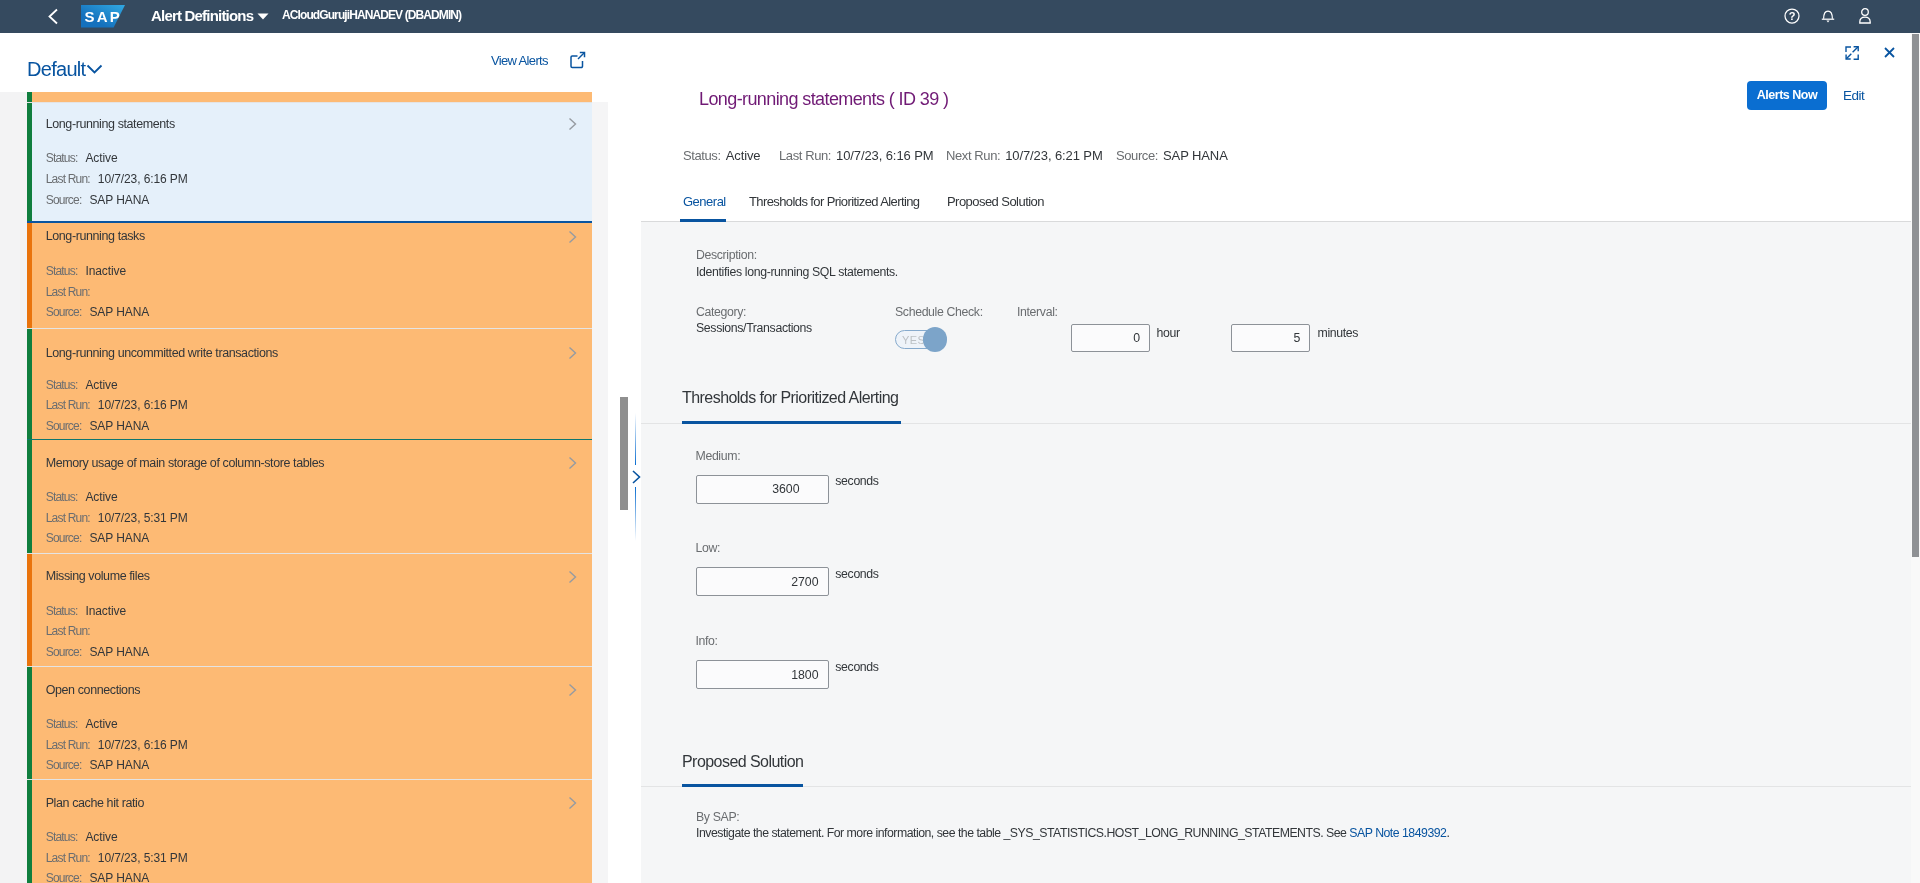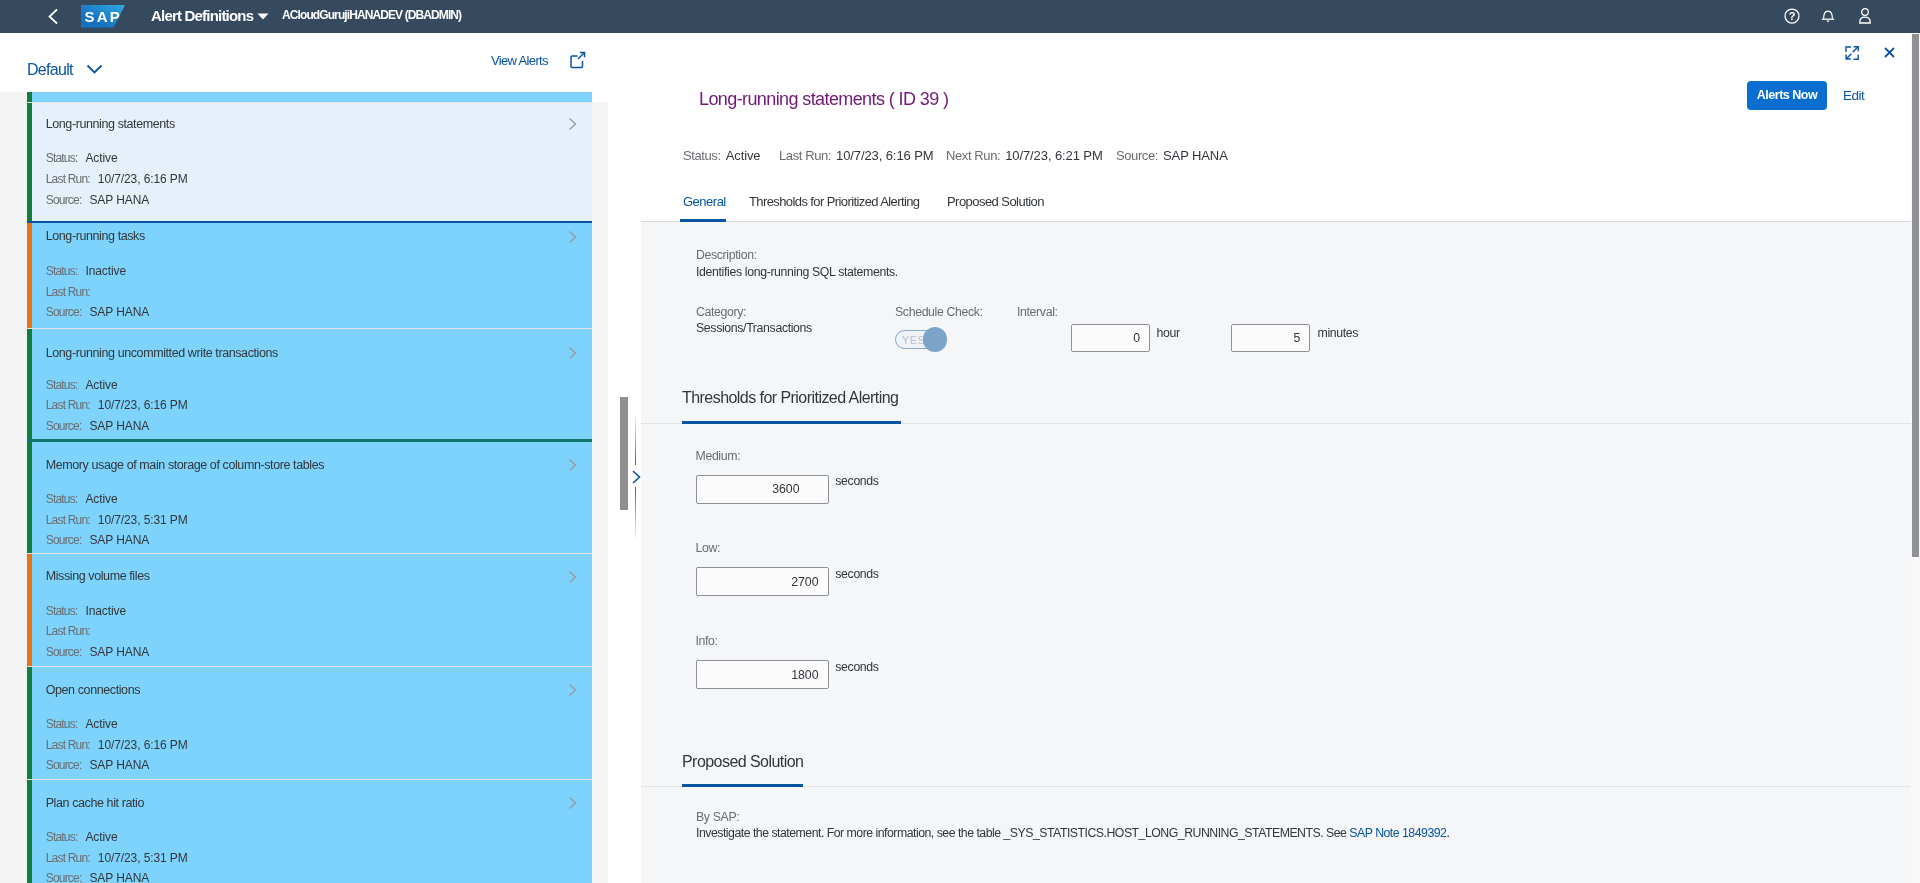--- a/index.html
+++ b/index.html
@@ -3,24 +3,24 @@
 <meta charset="utf-8">
 <style>
   html,body{margin:0;padding:0;}
   body{font-family:"Liberation Sans",sans-serif;width:1920px;height:883px;overflow:hidden;background:#fff;}
   #page{position:relative;width:1920px;height:883px;overflow:hidden;}
   .abs{position:absolute;}
   #shell{position:absolute;left:0;top:0;width:1920px;height:33px;background:#354a5f;}
   #shelltitle{position:absolute;left:151px;top:7px;line-height:18px;font-size:15px;font-weight:700;color:#fff;letter-spacing:-0.8px;}
   #acct{position:absolute;left:282px;top:9px;line-height:13px;font-size:12px;font-weight:700;color:#fff;letter-spacing:-0.9px;}
   #leftpanel{position:absolute;left:0;top:33px;width:629px;height:850px;background:#fff;}
-  #deftitle{position:absolute;left:27px;top:25px;line-height:23px;font-size:16px;color:#0854a0;letter-spacing:-0.7px;}
+  #deftitle{position:absolute;left:27px;top:25px;line-height:23px;font-size:20px;color:#0854a0;letter-spacing:-0.7px;}
   #viewalerts{position:absolute;left:491px;top:20px;line-height:15px;font-size:13px;color:#0854a0;letter-spacing:-0.65px;}
   #list{position:absolute;left:0;top:59px;width:629px;height:791px;background:#fff;}
-  .card{position:absolute;left:27px;width:565px;background:#7dd3fc;box-sizing:border-box;}
+  .card{position:absolute;left:27px;width:565px;background:#fdba74;box-sizing:border-box;}
   .bar{position:absolute;left:0;top:0;bottom:0;width:5px;}
   .bgreen{background:#107e3e;}
   .borange{background:#e9730c;}
   .ctitle{position:absolute;left:18.7px;height:19px;line-height:19px;font-size:12.5px;color:#32363a;letter-spacing:-0.4px;white-space:pre;}
   .mrow{position:absolute;left:18.7px;height:17px;line-height:17px;font-size:12px;letter-spacing:-0.1px;color:#32363a;white-space:pre;}
   .lb{color:#6a6d70;}
   .mrow .lb{letter-spacing:-0.8px;margin-right:8px;}
   .srow .lb{letter-spacing:-0.4px;margin-right:5px;}
   #lsbtrack{position:absolute;left:608px;top:59px;width:21px;height:791px;background:#fff;}
   #lsbthumb{position:absolute;left:619.5px;top:364px;width:8px;height:113px;background:#8f8f8f;}
@@ -124,21 +124,21 @@
     <div class="card" style="top:236.4px;height:110.9px;border-top:1px solid #e4e4e4;">
       <div class="bar bgreen"></div>
       <div class="ctitle" style="top:14.3px;">Long-running uncommitted write transactions</div>
 <svg class="abs" style="left:541px;top:16.8px;" width="9" height="14" viewBox="0 0 9 14">
             <polyline points="1.5,1.5 7.5,7 1.5,12.5" fill="none" stroke="#969ba1" stroke-width="1.4"></polyline>
           </svg>
       <div class="mrow" style="top:47.5px;"><span class="lb">Status:</span>Active</div>
       <div class="mrow" style="top:68.1px;"><span class="lb">Last Run:</span>10/7/23, 6:16 PM</div>
       <div class="mrow" style="top:88.7px;"><span class="lb">Source:</span>SAP HANA</div>
     </div>
-    <div class="card" style="top:347.3px;height:113.4px;border-top:3px solid #0f766e;">
+    <div class="card" style="top:347.3px;height:113.4px;border-top:1px solid #0f766e;">
       <div class="bar bgreen"></div>
       <div class="ctitle" style="top:13.5px;">Memory usage of main storage of column-store tables</div>
 <svg class="abs" style="left:541px;top:16.0px;" width="9" height="14" viewBox="0 0 9 14">
             <polyline points="1.5,1.5 7.5,7 1.5,12.5" fill="none" stroke="#969ba1" stroke-width="1.4"></polyline>
           </svg>
       <div class="mrow" style="top:48.9px;"><span class="lb">Status:</span>Active</div>
       <div class="mrow" style="top:69.5px;"><span class="lb">Last Run:</span>10/7/23, 5:31 PM</div>
       <div class="mrow" style="top:90.1px;"><span class="lb">Source:</span>SAP HANA</div>
     </div>
     <div class="card" style="top:460.7px;height:113.3px;border-top:1px solid #e4e4e4;">

